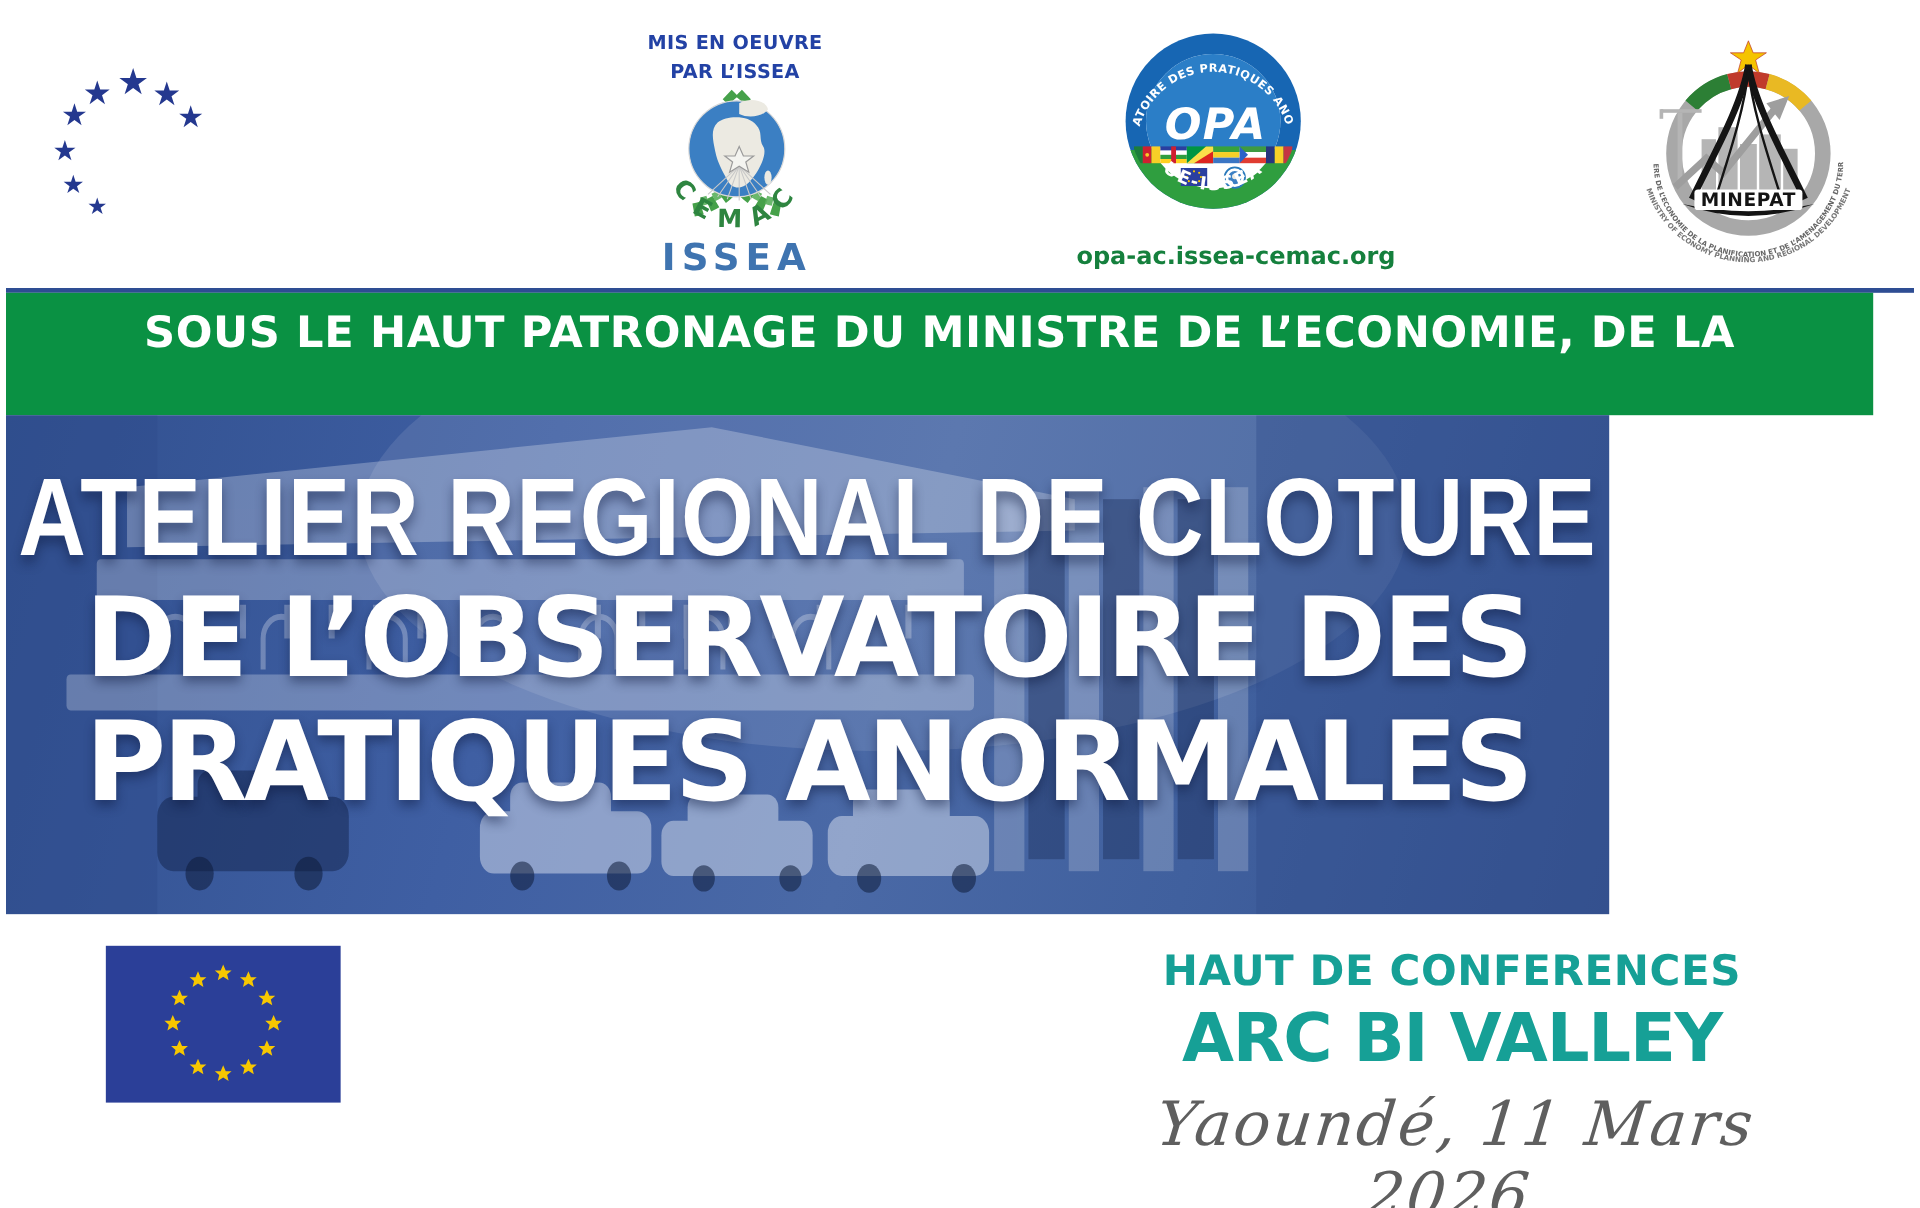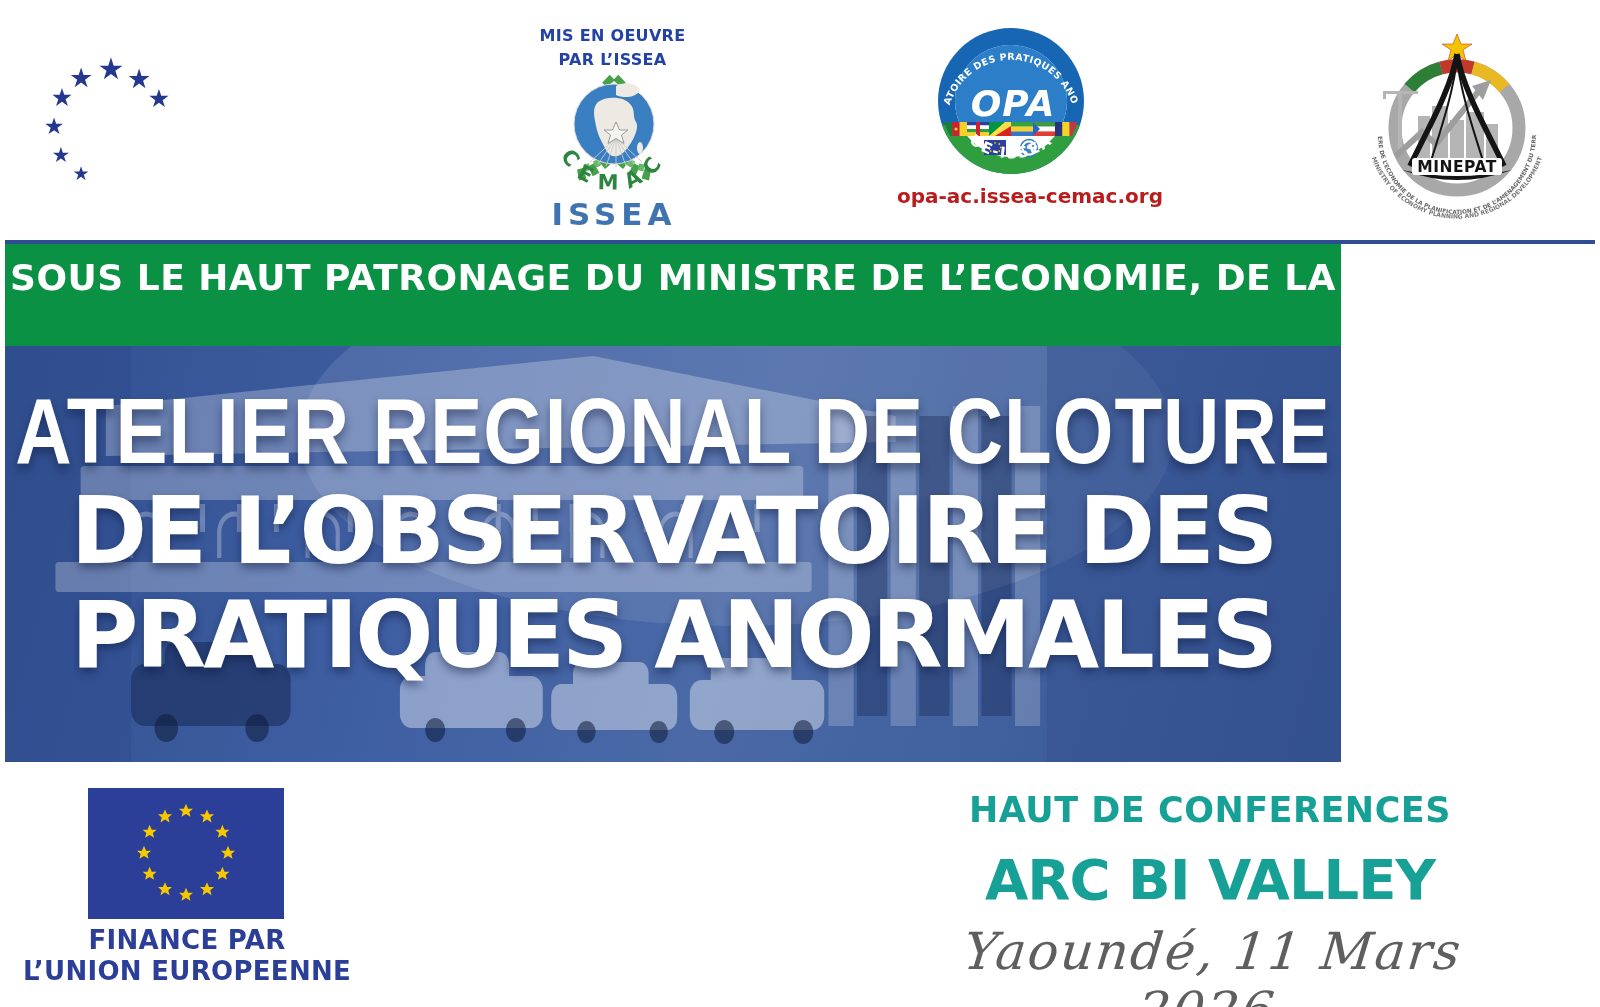--- a/index.html
+++ b/index.html
@@ -10,26 +10,26 @@
   
   .top{position:absolute;left:0;top:0;width:1600px;height:240px;background:#fff;}
   .gg{position:absolute;left:40px;top:50px;width:290px;height:165px;}
   .ggs{position:absolute;color:#24388f;transform:translate(-50%,-50%);line-height:1;}
   .gg-text{position:absolute;left:56px;top:40px;font-family:"DejaVu Sans",sans-serif;font-weight:bold;
            color:#24388f;font-size:47px;line-height:53px;letter-spacing:-1px;}
   .issea{position:absolute;left:505px;top:24px;width:215px;text-align:center;}
   .issea-caption{font-family:"DejaVu Sans",sans-serif;font-weight:bold;font-size:16px;line-height:24px;
            color:#2342a5;letter-spacing:0.3px;}
   .opa{position:absolute;left:897px;top:26px;width:230px;text-align:center;}
-  .opa-site{font-family:"DejaVu Sans",sans-serif;font-weight:bold;font-size:20px;color:#b91c1c;margin-top:4px;white-space:nowrap;}
+  .opa-site{font-family:"DejaVu Sans",sans-serif;font-weight:bold;font-size:20px;color:#15803d;margin-top:20px;white-space:nowrap;}
   .minepat{position:absolute;left:1360px;top:28px;}
 
   
   .rule{position:absolute;left:5px;top:240px;width:1590px;height:4px;background:#2e4d93;}
-  .banner{position:absolute;left:5px;top:244px;width:1336px;height:102px;background:#0a9143;
+  .banner{position:absolute;left:5px;top:244px;width:1556px;height:102px;background:#0a9143;
           color:#fff;text-align:center;font-family:"DejaVu Sans",sans-serif;font-weight:bold;
           font-size:36px;line-height:44px;padding-top:12px;box-sizing:border-box;letter-spacing:0.5px;}
 
   
   .hero{position:absolute;left:5px;top:346px;width:1336px;height:416px;overflow:hidden;
         background:linear-gradient(105deg,#31508f 0%,#3f5fa3 32%,#4a69a6 55%,#40609e 75%,#35518f 100%);}
   .hero svg.decor{position:absolute;left:0;top:0;width:100%;height:100%;}
   .title-line{position:absolute;width:100%;text-align:center;color:#ffffff;white-space:nowrap;
         text-shadow:0 5px 9px rgba(12,22,58,0.45);line-height:1;}
   .t1{top:46px;font-family:"Liberation Sans",sans-serif;font-weight:bold;font-size:78px;
@@ -41,21 +41,21 @@
       letter-spacing:0.5px;white-space:nowrap;}
 
   
   .footer{position:absolute;left:0;top:762px;width:1600px;height:245px;background:#fff;}
   .eu-flag{position:absolute;left:88px;top:26px;}
   .funding{position:absolute;left:6px;top:163px;width:362px;text-align:center;color:#2b3f98;
       font-family:"DejaVu Sans",sans-serif;font-weight:bold;font-size:26px;line-height:31px;letter-spacing:0.3px;}
   .venue{position:absolute;left:930px;top:28px;width:560px;text-align:center;}
   .venue-hall{color:#16a096;font-family:"DejaVu Sans",sans-serif;font-weight:bold;font-size:35px;letter-spacing:0.5px;}
   .venue-name{color:#16a096;font-family:"DejaVu Sans",sans-serif;font-weight:bold;font-size:56px;
-      letter-spacing:-1px;margin-top:17px;}
+      letter-spacing:-1px;margin-top:3px;}
   .venue-date{color:#5f5f5f;font-family:"DejaVu Serif",serif;font-style:italic;font-size:51px;
       margin-top:10px;letter-spacing:2px;transform:skewX(-6deg);}
 </style>
 </head>
 <body>
 
 <div class="canvas">
 
   <div class="top">
 
@@ -301,24 +301,20 @@
         <use href="#euStar" transform="translate(134.4,86)"></use>
           <use href="#euStar" transform="translate(119,101.4)"></use>
         <use href="#euStar" transform="translate(98,107)"></use>
           <use href="#euStar" transform="translate(77,101.4)"></use>
         <use href="#euStar" transform="translate(61.6,86)"></use>
           <use href="#euStar" transform="translate(56,65)"></use>
         <use href="#euStar" transform="translate(61.6,44)"></use>
           <use href="#euStar" transform="translate(77,28.6)"></use>
       </g>
     </svg>
-    <div class="funding">
-      <div>FINANCE PAR</div>
-      <div>L’UNION EUROPEENNE</div>
-    </div>
     <div class="venue">
       <div class="venue-hall">HAUT DE CONFERENCES</div>
       <div class="venue-name">ARC BI VALLEY</div>
       <div class="venue-date">Yaoundé, 11 Mars 2026</div>
     </div>
   </div>
 
 </div>
 
 </body></html>

